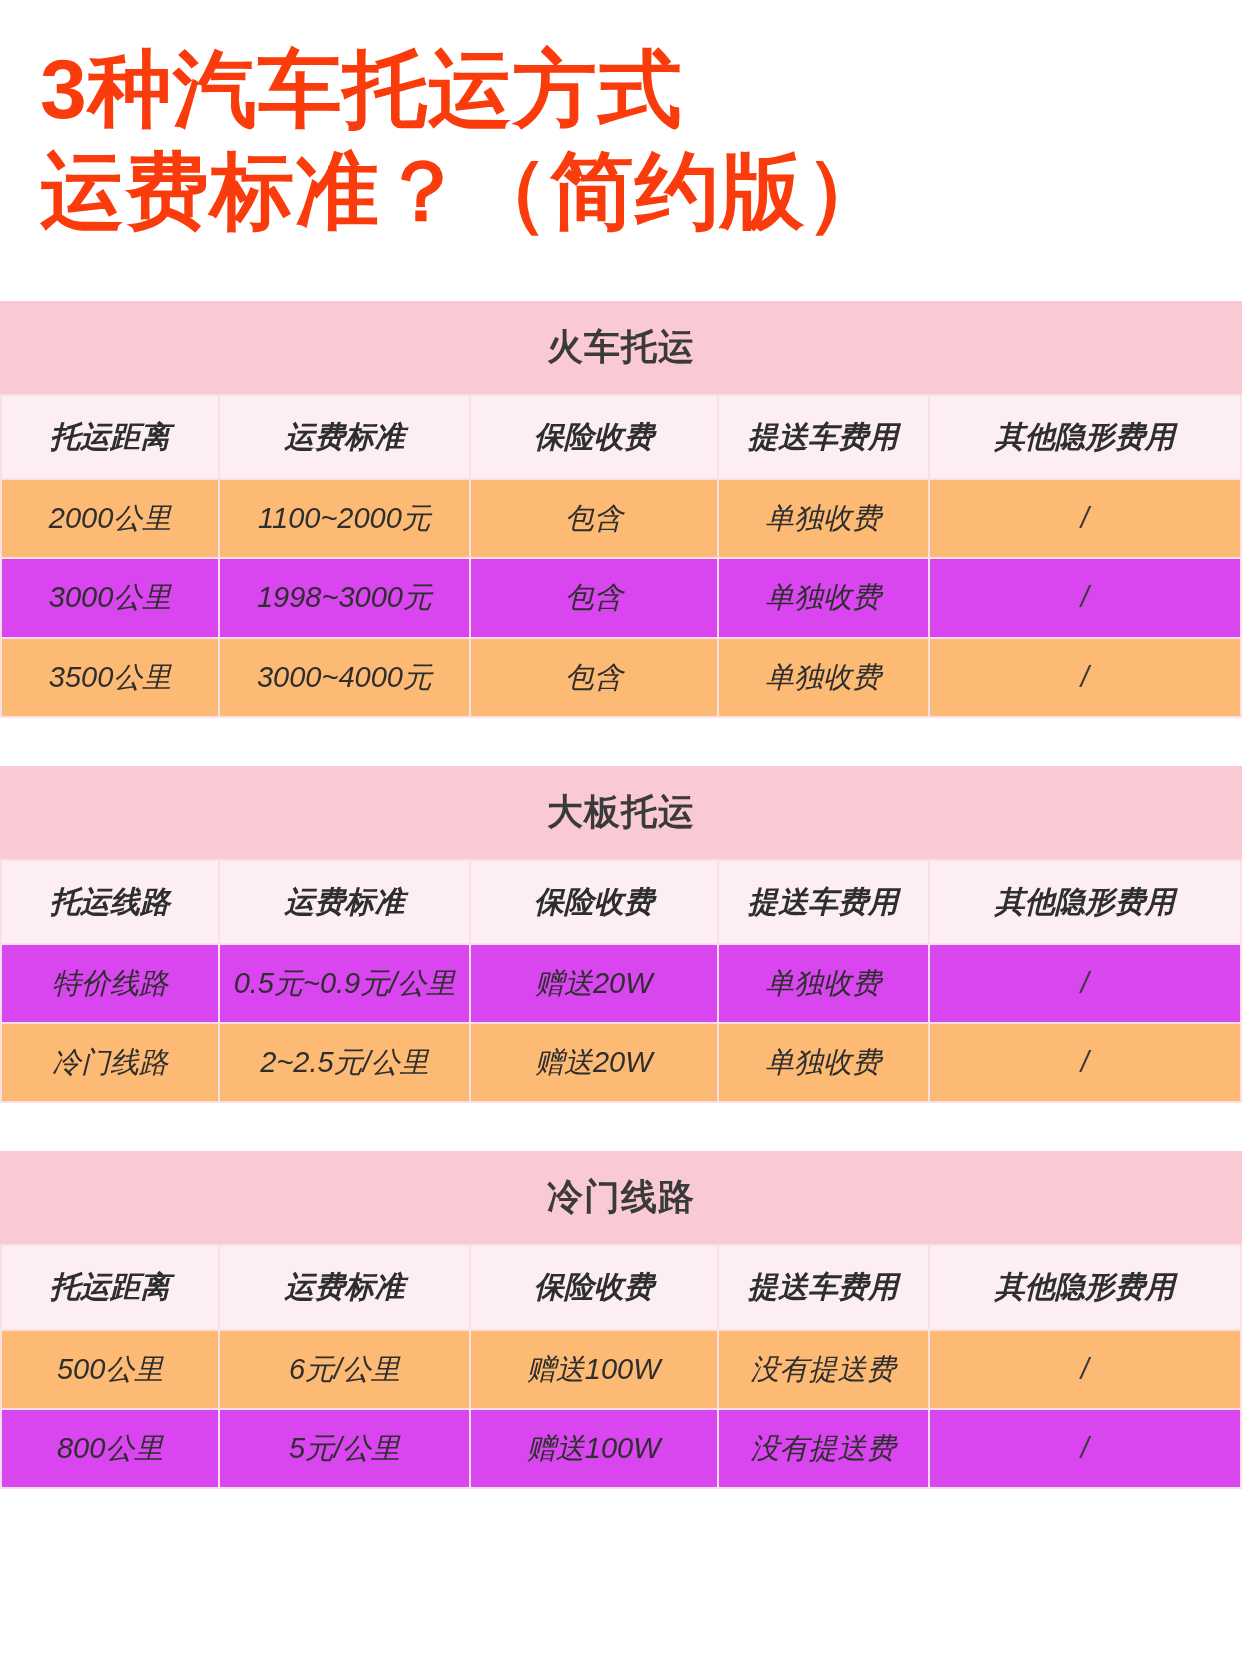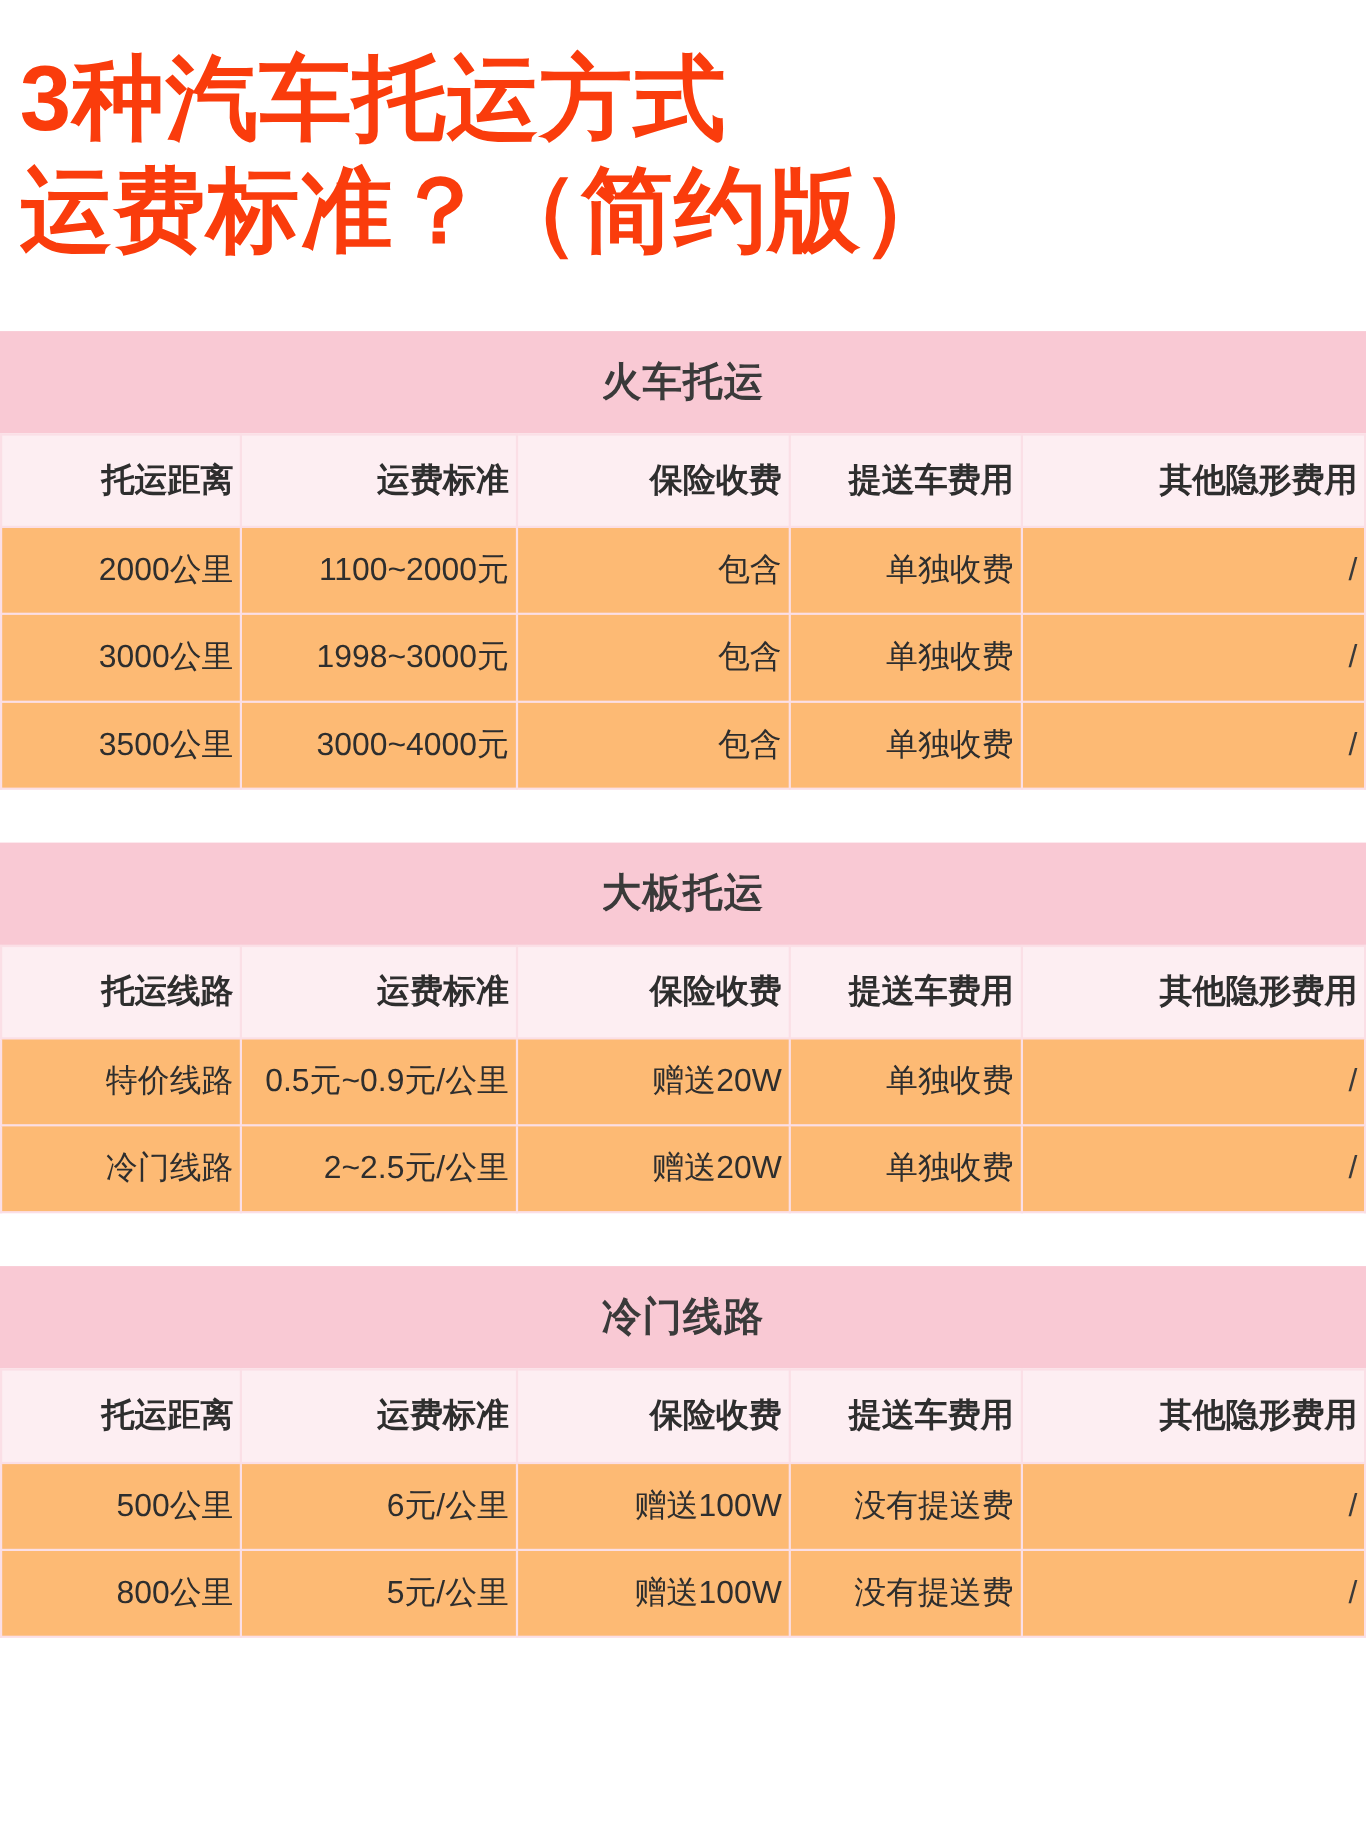--- a/index.html
+++ b/index.html
@@ -15,21 +15,21 @@
   }
   .page {
     width: 1242px;
     min-height: 1656px;
     background: #ffffff;
     box-sizing: border-box;
     overflow: hidden;
     position: relative;
   }
   .title-block {
-    padding: 38px 26px 10px 18px;
+    padding: 38px 26px 10px 40px;
   }
   .title-line {
     color: #fa3c0c;
     font-weight: 700;
     font-size: 84px;
     line-height: 1.22;
     letter-spacing: 1px;
     white-space: nowrap;
   }
   .section-head {
@@ -48,35 +48,36 @@
     table-layout: fixed;
   }
   table col.c0 { width: 17.6%; }
   table col.c1 { width: 20.2%; }
   table col.c2 { width: 20.0%; }
   table col.c3 { width: 17.0%; }
   table col.c4 { width: 25.2%; }
 
   th, td {
     border: 2px solid #fbdfe6;
-    text-align: right;
+    text-align: center;
     vertical-align: middle;
     color: #2e2e2e;
     font-size: 29px;
     padding: 20px 6px;
     line-height: 1.28;
+    font-style: italic;
   }
   th {
     background: #fdeef2;
     font-weight: 700;
     font-size: 30px;
     padding: 22px 6px;
   }
   tr.alt td {
-    background: #fdba74;
+    background: #d946ef;
   }
   tr.plain td {
     background: #fdba74;
   }
   td.slash {
     font-size: 29px;
     color: #3a3a3a;
   }
 </style>
 </head>

